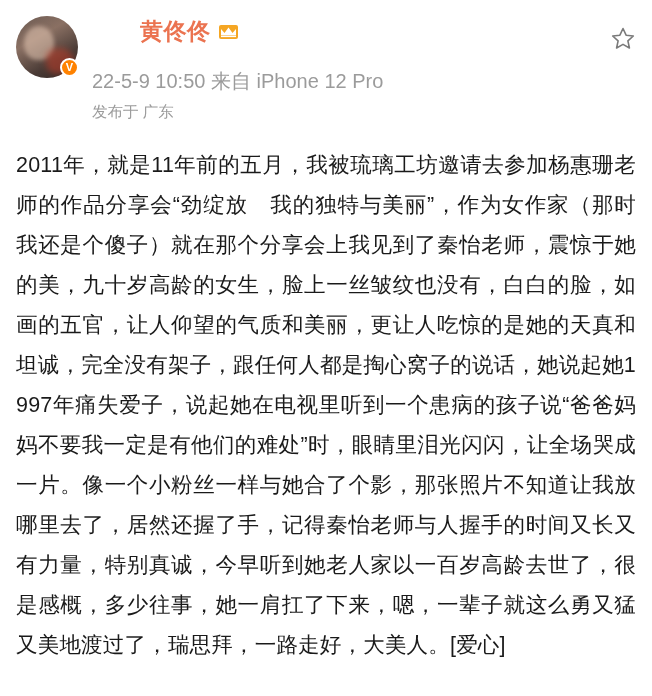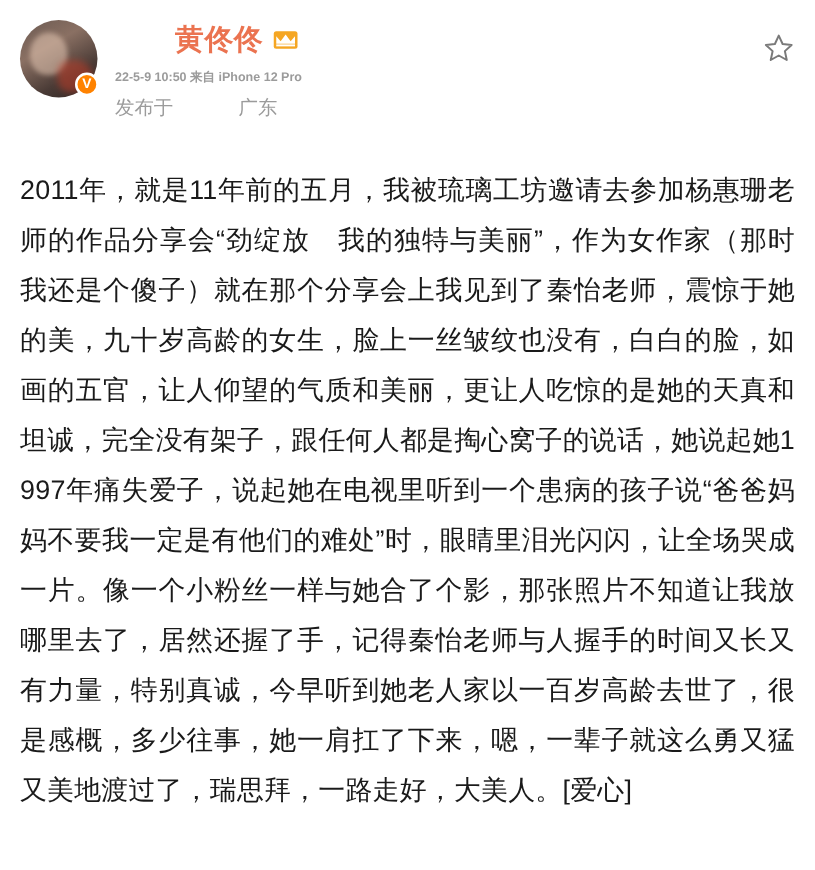--- a/index.html
+++ b/index.html
@@ -98,50 +98,48 @@
     margin-left: 48px;
   }
   .crown-icon {
     width: 21px;
     height: 19px;
     position: relative;
     display: inline-block;
   }
   .crown-icon svg { display: block; }
   .sub-row {
-    margin-top: 9px;
+    margin-top: 20px;
     color: #9b9b9b;
-    font-size: 10px;
+    font-size: 20px;
     line-height: 1.45;
-    font-weight: bold;
   }
   .sub-row .from {
     color: #9b9b9b;
   }
   .sub-row2 {
     margin-top: 5px;
     color: #9b9b9b;
     font-size: 15.5px;
     line-height: 1.45;
   }
   .sub-row2 .region {
     color: #9b9b9b;
-    margin-left: 48px;
   }
   .star-btn {
     position: absolute;
     right: 0;
     top: 12px;
     width: 26px;
     height: 26px;
     cursor: pointer;
   }
   .star-btn svg { display: block; }
   .content {
-    margin-top: 34px;
+    margin-top: 22px;
     color: #1a1a1a;
     font-size: 21.5px;
     line-height: 40px;
     text-align: justify;
     text-justify: inter-ideograph;
     letter-spacing: 0.2px;
     word-break: break-all;
   }
 </style>
 </head>

